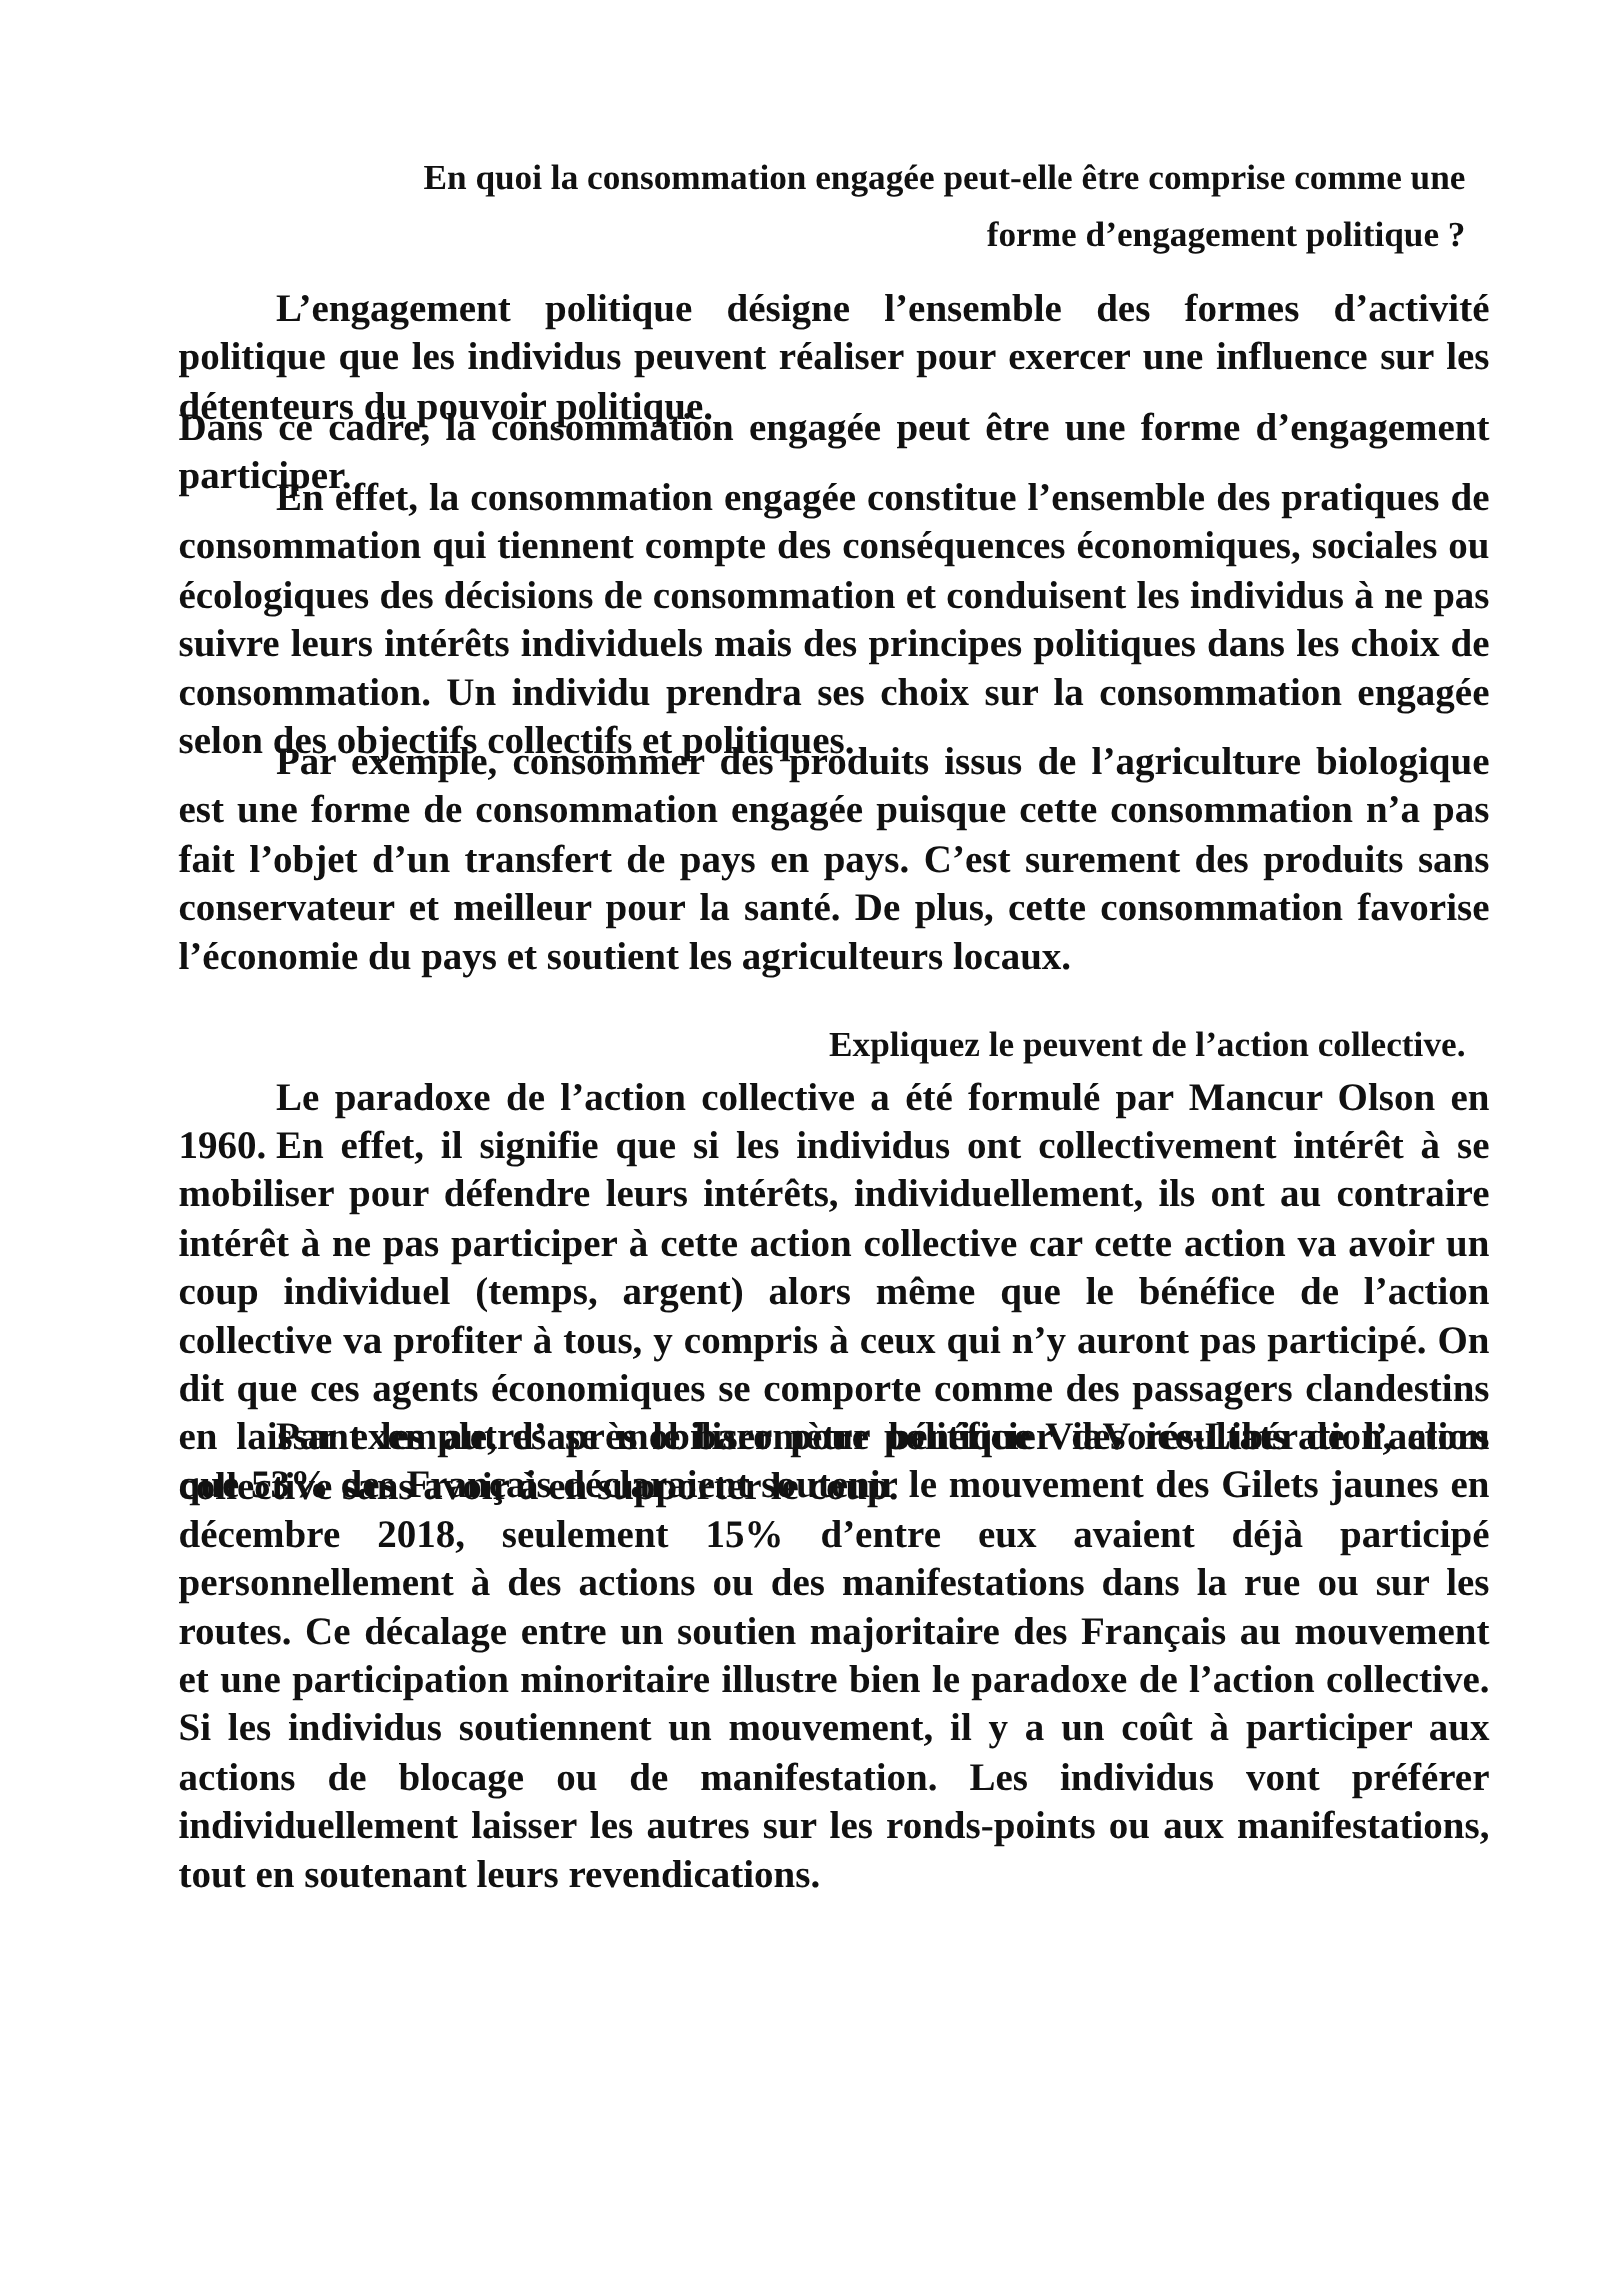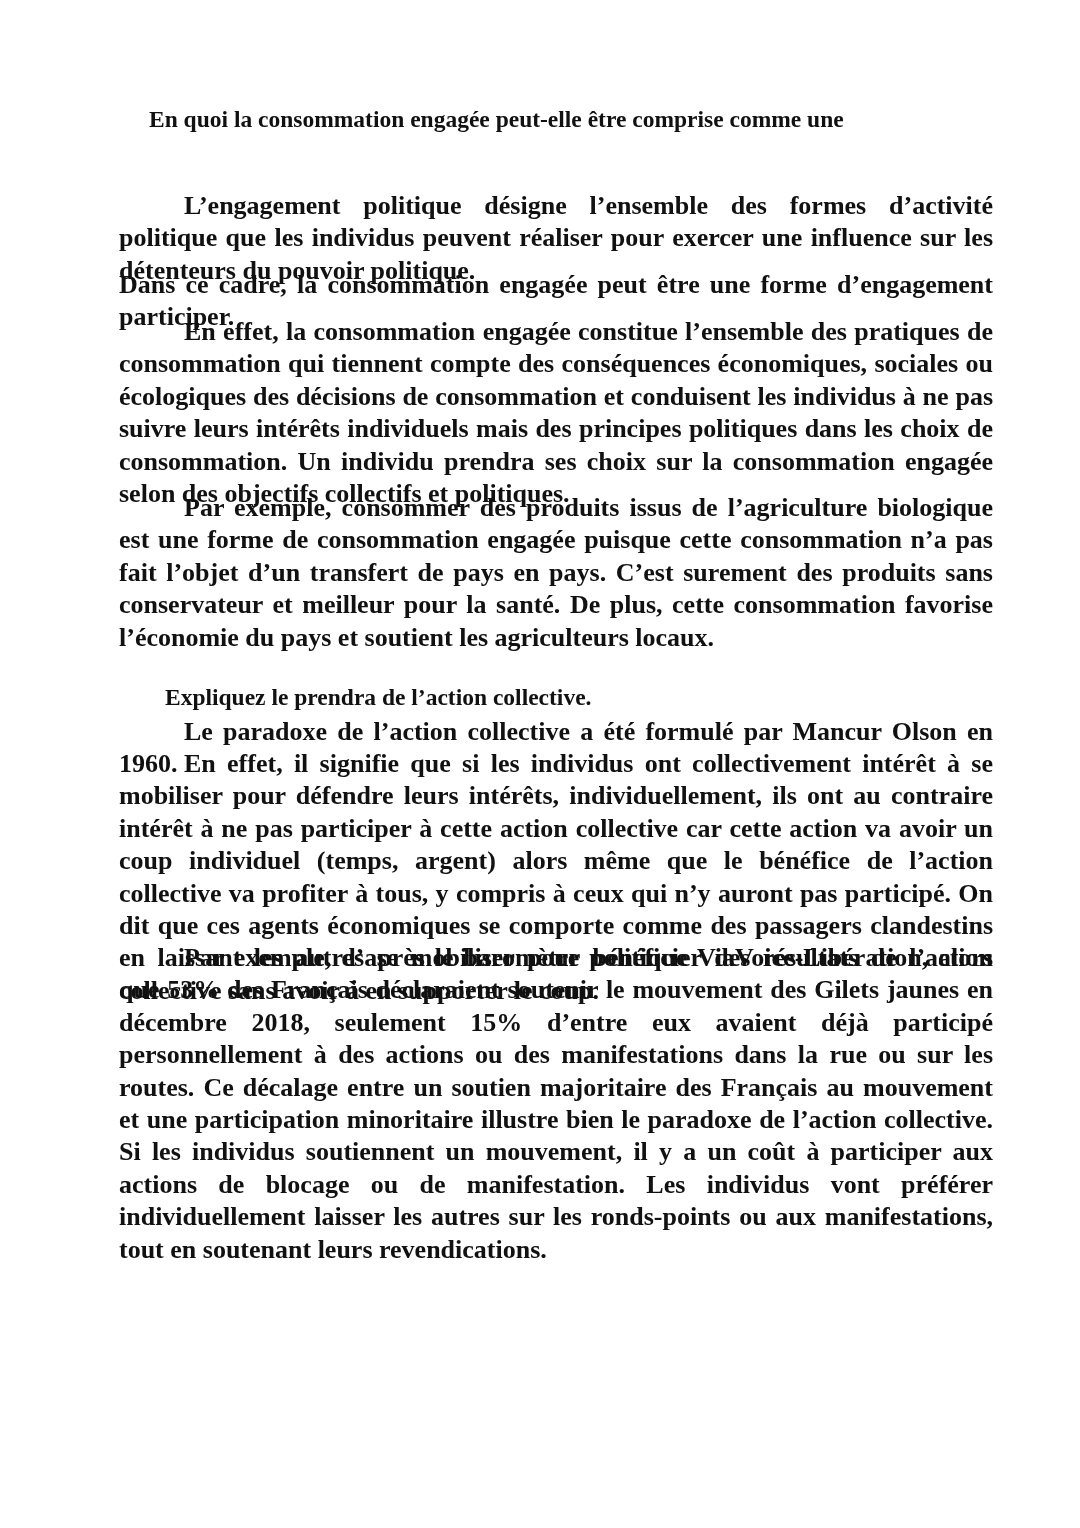--- a/index.html
+++ b/index.html
@@ -16,21 +16,21 @@
       font-family: "Liberation Serif", "DejaVu Serif", serif;
     }
     .page {
       position: absolute;
       left: 103px;
       top: 0;
       width: 874px;
     }
     .q-title {
       font-weight: bold;
-      text-align: left;
+      text-align: right;
       font-size: 23.5px;
       line-height: 38px;
       margin: 0;
     }
     #q1-title {
       position: absolute;
       top: 100px;
       left: 0;
       width: 874px;
       padding-left: 46px;
@@ -57,26 +57,27 @@
     }
     .indent { text-indent: 65px; }
   </style>
 </head>
 <body>
 
 <div class="page">
 
   <h1 class="q-title" id="q1-title">
     <span>En quoi la consommation engagée peut-elle être comprise comme une</span><br>
+    <span>forme d’engagement politique ?</span>
   </h1>
 
   <p class="para indent" style="top:190px;">L’engagement politique désigne l’ensemble des formes d’activité politique que les individus peuvent réaliser pour exercer une influence sur les détenteurs du pouvoir politique.</p>
   <p class="para" style="top:269px;">Dans ce cadre, la consommation engagée peut être une forme d’engagement participer.</p>
   <p class="para indent" style="top:316px;">En effet, la consommation engagée constitue l’ensemble des pratiques de consommation qui tiennent compte des conséquences économiques, sociales ou écologiques des décisions de consommation et conduisent les individus à ne pas suivre leurs intérêts individuels mais des principes politiques dans les choix de consommation. Un individu prendra ses choix sur la consommation engagée selon des objectifs collectifs et politiques.</p>
   <p class="para indent" style="top:492px;">Par exemple, consommer des produits issus de l’agriculture biologique est une forme de consommation engagée puisque cette consommation n’a pas fait l’objet d’un transfert de pays en pays. C’est surement des produits sans conservateur et meilleur pour la santé. De plus, cette consommation favorise l’économie du pays et soutient les agriculteurs locaux.</p>
 
-  <h2 class="q-title" id="q2-title">Expliquez le prendra de l’action collective.</h2>
+  <h2 class="q-title" id="q2-title">Expliquez le peuvent de l’action collective.</h2>
 
   <p class="para indent" style="top:716px;">Le paradoxe de l’action collective a été formulé par Mancur Olson en 1960.</p>
   <p class="para indent" style="top:748px;">En effet, il signifie que si les individus ont collectivement intérêt à se mobiliser pour défendre leurs intérêts, individuellement, ils ont au contraire intérêt à ne pas participer à cette action collective car cette action va avoir un coup individuel (temps, argent) alors même que le bénéfice de l’action collective va profiter à tous, y compris à ceux qui n’y auront pas participé. On dit que ces agents économiques se comporte comme des passagers clandestins en laissant les autres se mobiliser pour bénéficier des résultats de l’action collective sans avoir à en supporter le coup.</p>
   <p class="para indent" style="top:942px;">Par exemple, d’après le baromètre politique ViaVoice-Libération, alors que 53% des Français déclaraient soutenir le mouvement des Gilets jaunes en décembre 2018, seulement 15% d’entre eux avaient déjà participé personnellement à des actions ou des manifestations dans la rue ou sur les routes. Ce décalage entre un soutien majoritaire des Français au mouvement et une participation minoritaire illustre bien le paradoxe de l’action collective. Si les individus soutiennent un mouvement, il y a un coût à participer aux actions de blocage ou de manifestation. Les individus vont préférer individuellement laisser les autres sur les ronds-points ou aux manifestations, tout en soutenant leurs revendications.</p>
 
 </div>
 
 </body></html>

